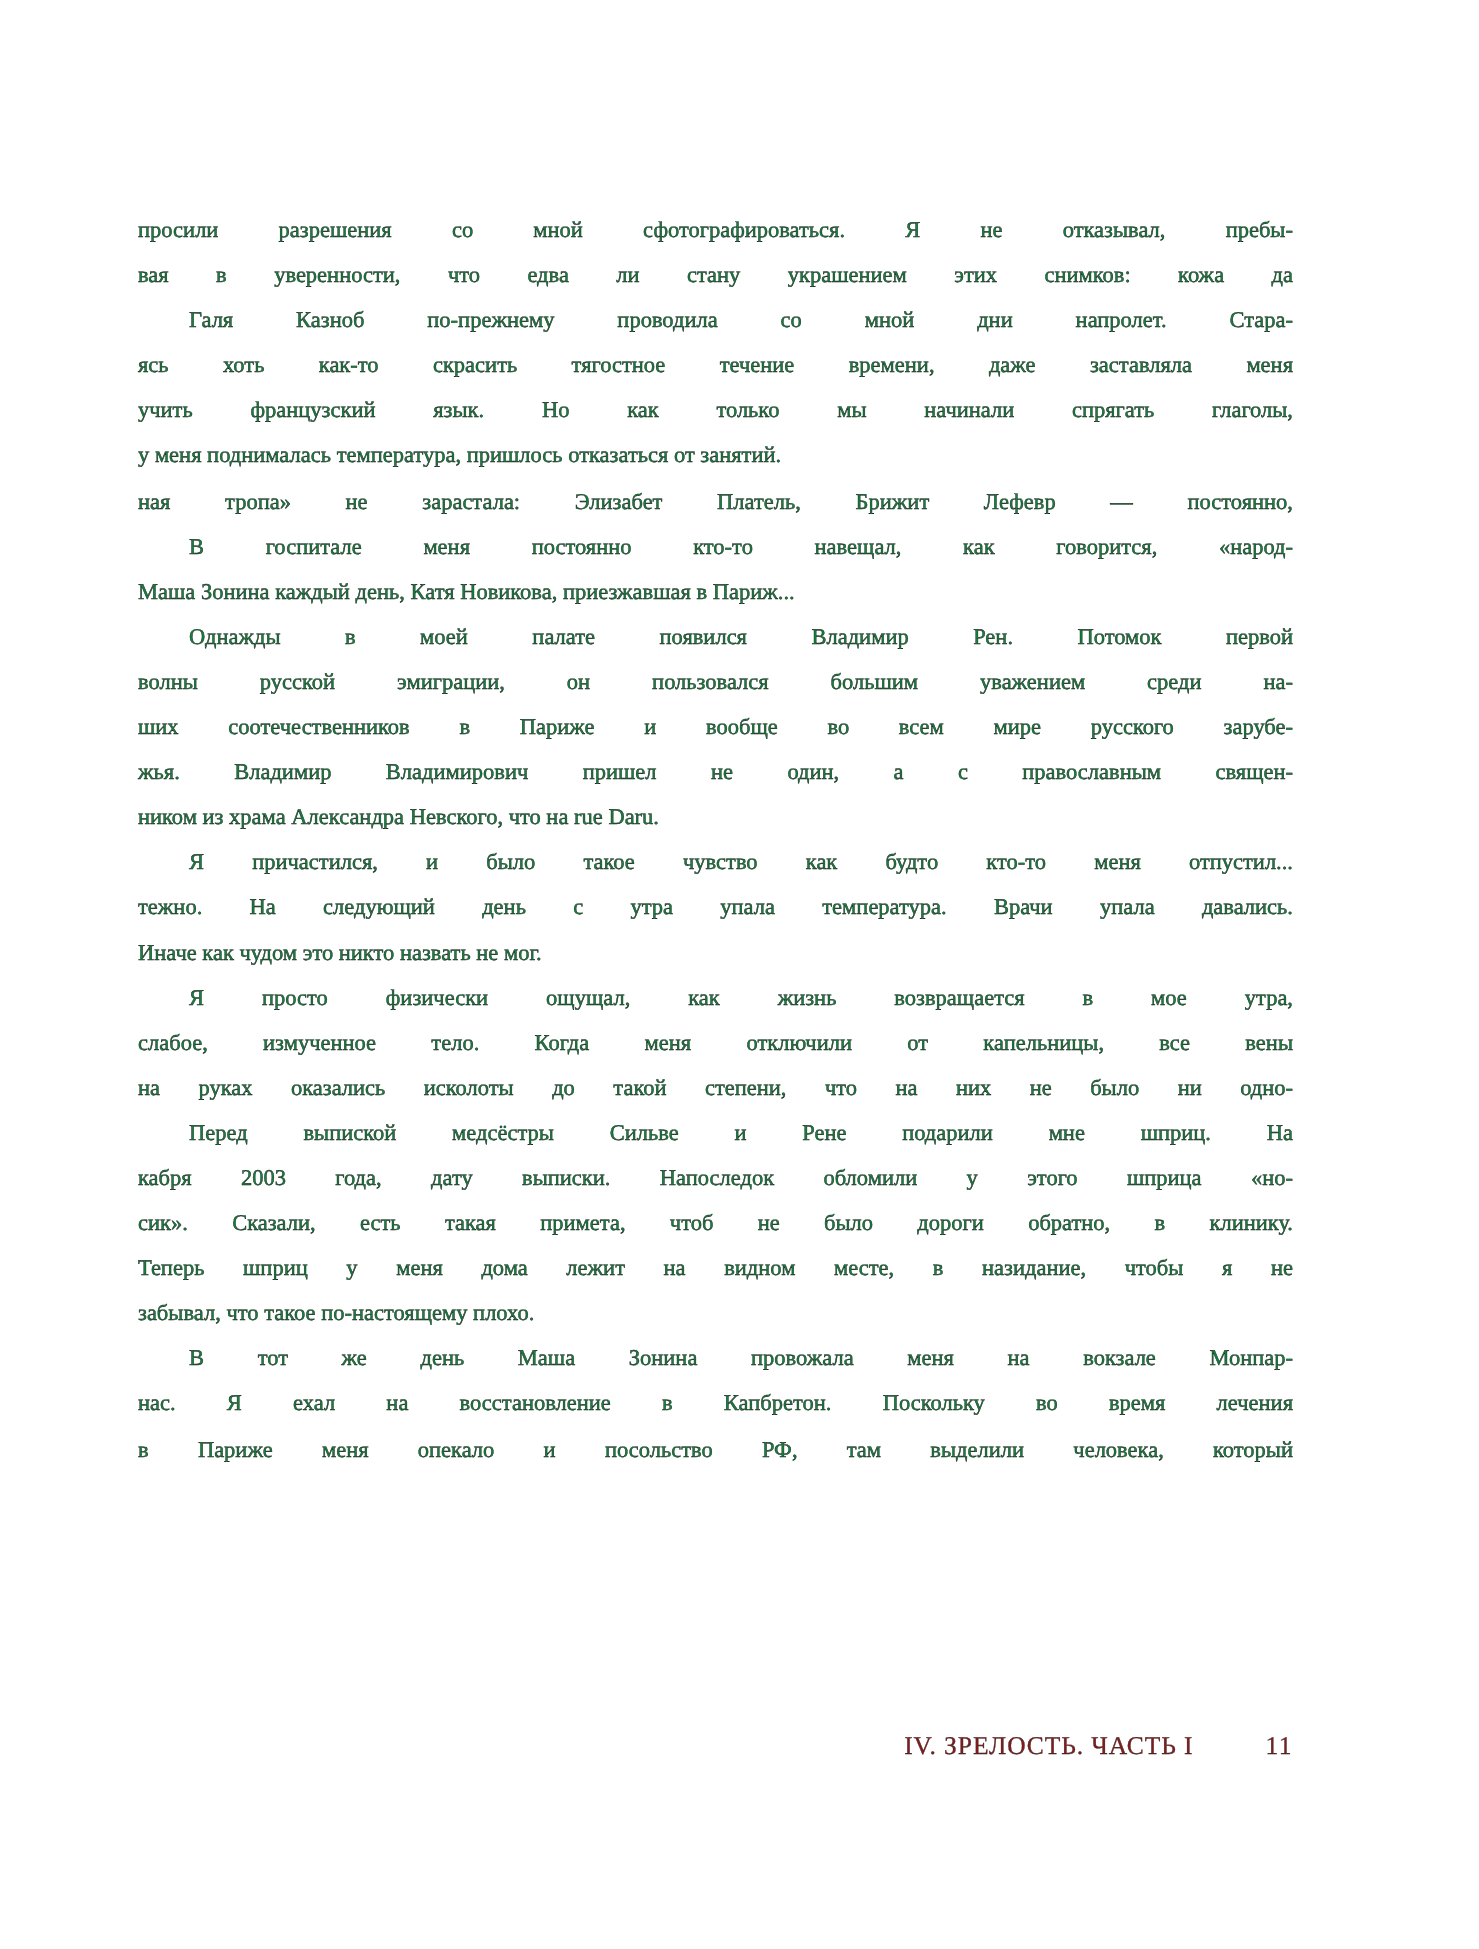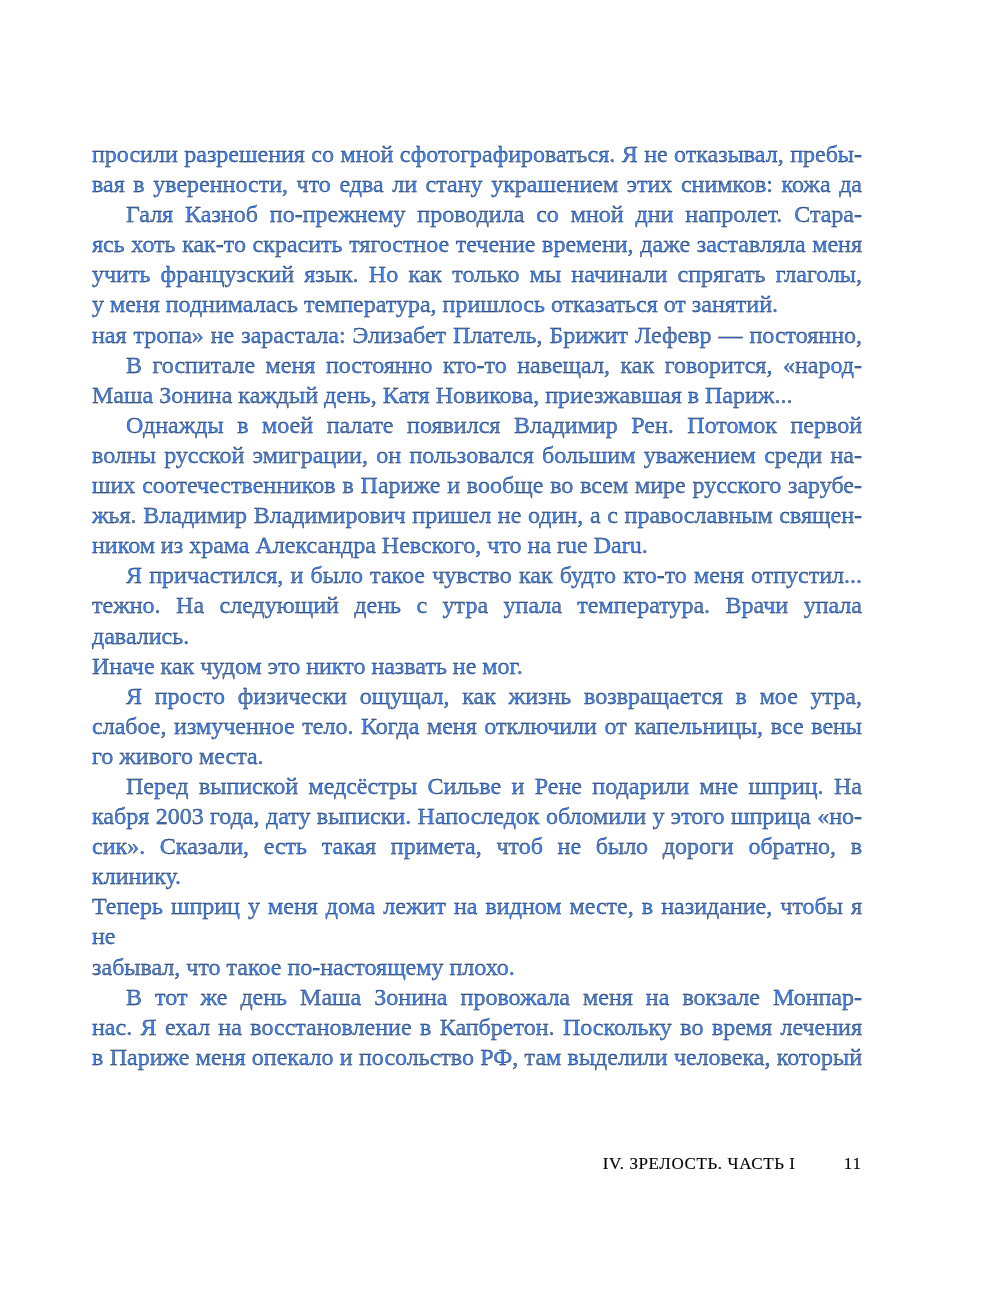--- a/index.html
+++ b/index.html
@@ -17,22 +17,22 @@
   .page {
     position: absolute;
     inset: 0;
     background: #ffffff;
   }
   .text-block {
     position: absolute;
     left: 92px;
     top: 139px;
     width: 770px;
-    color: #3b82f6;
-    font-size: 24px;
+    color: #15803d;
+    font-size: 15px;
     line-height: 30.1px;
     -webkit-text-stroke: 0.3px #1a1a1a;
   }
   .para {
     margin: 0;
     padding: 0;
   }
   .line {
     text-align: justify;
     text-align-last: justify;
@@ -43,21 +43,21 @@
   .line.no-justify {
     text-align: left;
     text-align-last: left;
   }
   .footer {
     position: absolute;
     top: 1154px;
     right: 124px;
     font-size: 17px;
     letter-spacing: 0.6px;
-    color: #000000;
+    color: #7f1d1d;
     -webkit-text-stroke: 0.2px #1f1f1f;
     white-space: nowrap;
   }
   .footer .pagenum {
     margin-left: 48px;
     letter-spacing: 1px;
   }
 </style>
 </head>
 <body>
@@ -87,21 +87,21 @@
         <div class="line no-justify">ником из храма Александра Невского, что на rue Daru.</div>
       </div>
       <div class="para">
         <div class="line first">Я причастился, и было такое чувство как будто кто-то меня отпустил...</div>
         <div class="line">тежно. На следующий день с утра упала температура. Врачи упала давались.</div>
         <div class="line no-justify">Иначе как чудом это никто назвать не мог.</div>
       </div>
       <div class="para">
         <div class="line first">Я просто физически ощущал, как жизнь возвращается в мое утра,</div>
         <div class="line">слабое, измученное тело. Когда меня отключили от капельницы, все вены</div>
-        <div class="line no-justify">го живого места.</div>
+        <div class="line">на руках оказались исколоты до такой степени, что на них не было ни одно-</div>
       </div>
       <div class="para">
         <div class="line first">Перед выпиской медсёстры Сильве и Рене подарили мне шприц. На</div>
         <div class="line">кабря 2003 года, дату выписки. Напоследок обломили у этого шприца «но-</div>
         <div class="line">сик». Сказали, есть такая примета, чтоб не было дороги обратно, в клинику.</div>
         <div class="line">Теперь шприц у меня дома лежит на видном месте, в назидание, чтобы я не</div>
         <div class="line no-justify">забывал, что такое по-настоящему плохо.</div>
       </div>
       <div class="para">
         <div class="line first">В тот же день Маша Зонина провожала меня на вокзале Монпар-</div>

